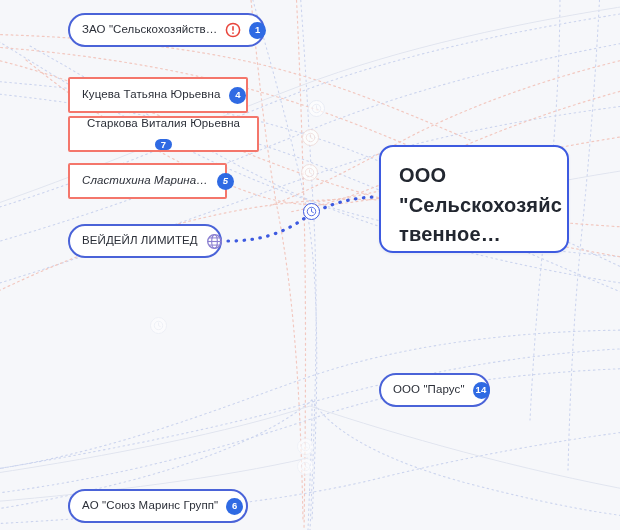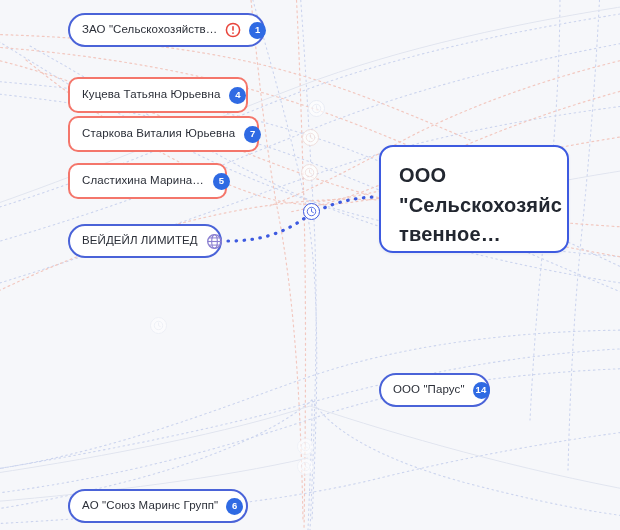--- a/index.html
+++ b/index.html
@@ -40,21 +40,21 @@
   .node.pill {
     border: 2px solid #4a63d8;
     border-radius: 999px;
     padding: 0 12px;
     height: 34px;
     gap: 8px;
   }
   
   .node.rect {
     border: 2px solid #f4766b;
-    border-radius: 10px;
+    border-radius: 2px;
     padding: 0 12px;
     height: 36px;
     gap: 9px;
   }
   
   .node.focus {
     border: 2.5px solid #3d5ae0;
     border-radius: 14px;
     padding: 14px 18px;
     display: block;
@@ -186,26 +186,26 @@
         </svg>
       </span>
       <span class="badge">1</span>
     </div>
 
     <div class="node rect" style="left:68px; top:77px; width:180px;">
       <span class="node-label">Куцева Татьяна Юрьевна</span>
       <span class="badge">4</span>
     </div>
 
-    <div class="node rect" style="left:68px; top:116px; width:191px;">
+    <div class="node rect" style="left:68px; top:116px; width:191px;flex-direction:column;">
       <span class="node-label">Старкова Виталия Юрьевна</span>
       <span class="badge">7</span>
     </div>
 
-    <div class="node rect" style="left:68px; top:163px; width:159px;">
+    <div class="node rect" style="left:68px; top:163px; width:159px;font-style:italic;">
       <span class="node-label">Сластихина Марина…</span>
       <span class="badge">5</span>
     </div>
 
     <div class="node focus" style="left:379px; top:145px; width:190px; height:108px;">
       <span class="focus-label">OOO</span>
       <span class="focus-label">"Сельскохозяйс</span>
       <span class="focus-label">твенное…</span>
     </div>
 

